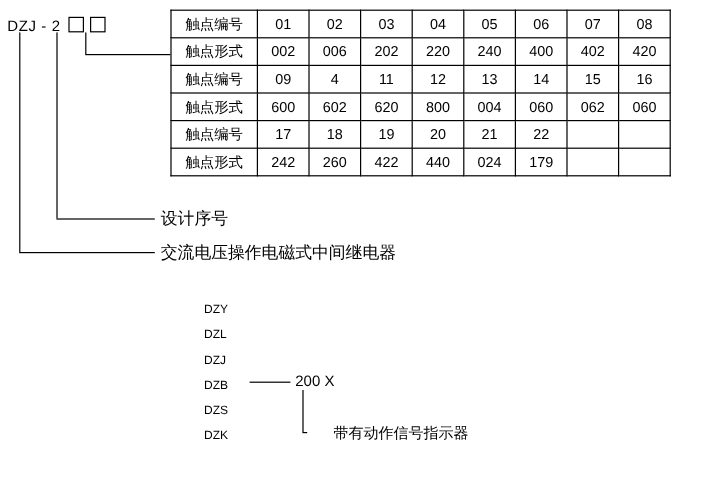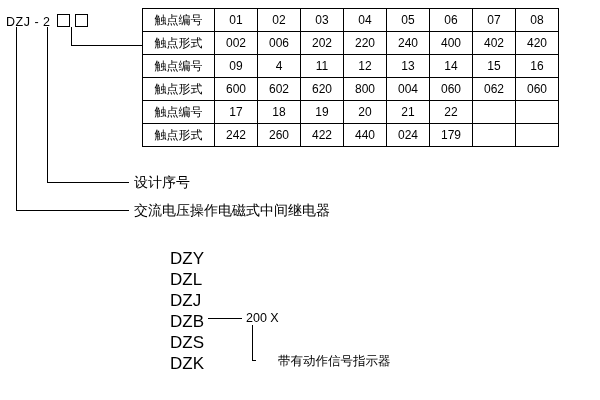--- a/index.html
+++ b/index.html
@@ -76,21 +76,21 @@
     position: absolute;
     font-size: 14px;
     white-space: nowrap;
   }
 
   
   #series-list {
     position: absolute;
     left: 170px;
     top: 248px;
-    font-size: 17px;
+    font-size: 10px;
     line-height: 21px;
   }
   #series-list div {
     height: 21px;
   }
   #series-suffix {
     position: absolute;
     left: 246px;
     top: 311px;
     font-size: 12.5px;

